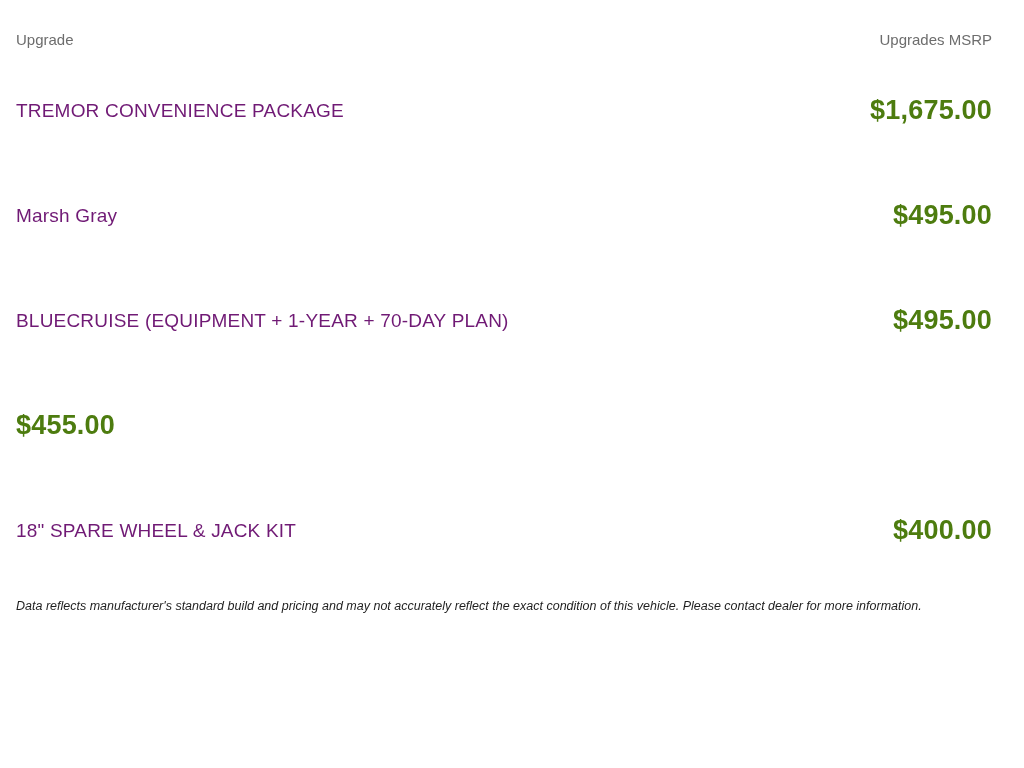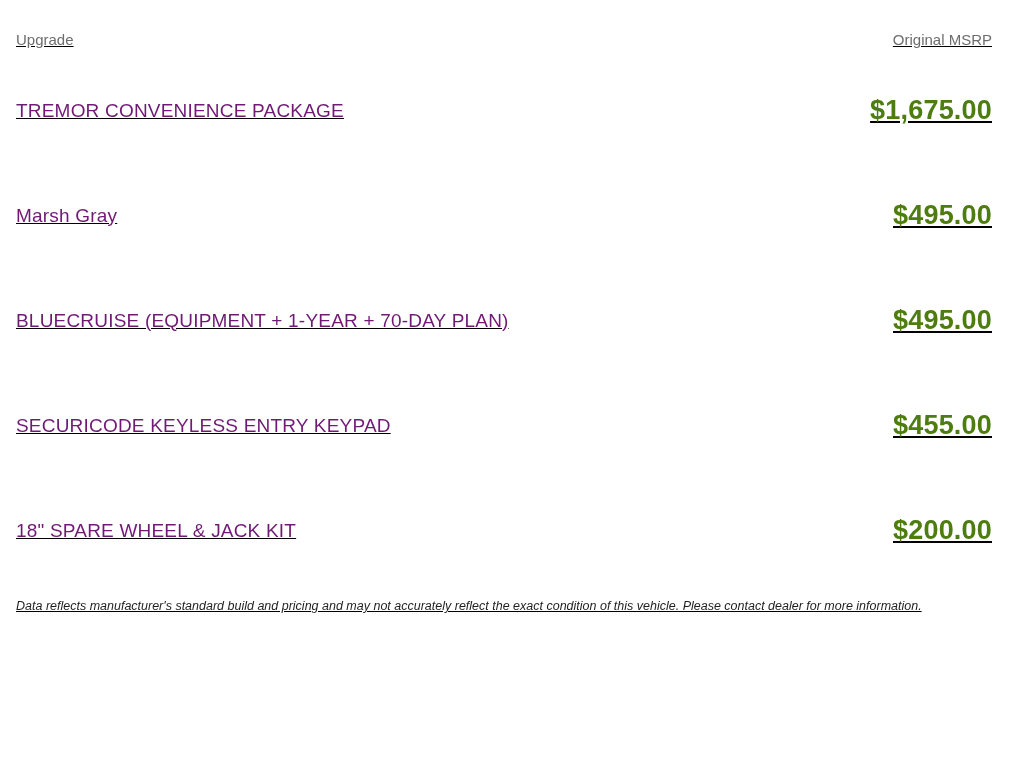--- a/index.html
+++ b/index.html
@@ -25,21 +25,20 @@
     box-sizing: border-box;
   }
   .hero-title {
     color: #ffffff;
     font-size: 30px;
     font-weight: 400;
     letter-spacing: 0.2px;
   }
   .content {
     padding: 0 32px 0 16px;
-    text-decoration: underline;
   }
   .table-head {
     display: flex;
     justify-content: space-between;
     align-items: center;
     padding-top: 29px;
     font-size: 15px;
     color: #6d6d6d;
     line-height: 21px;
   }
@@ -76,47 +75,46 @@
 </head>
 <body>
 
 <div class="page">
 
 
   <div class="content">
 
     <div class="table-head">
       <div class="col-upgrade">Upgrade</div>
-      <div class="col-msrp">Original MSRP</div>
+      <div class="col-msrp">Upgrades MSRP</div>
     </div>
 
     <div class="rows">
   <div class="row">
     <div class="row-label">TREMOR CONVENIENCE PACKAGE</div>
     <div class="row-price">$1,675.00</div>
   </div>
 
   <div class="row">
     <div class="row-label">Marsh Gray</div>
     <div class="row-price">$495.00</div>
   </div>
 
   <div class="row">
     <div class="row-label">BLUECRUISE (EQUIPMENT + 1-YEAR + 70-DAY PLAN)</div>
     <div class="row-price">$495.00</div>
   </div>
 
   <div class="row">
-    <div class="row-label">SECURICODE KEYLESS ENTRY KEYPAD</div>
     <div class="row-price">$455.00</div>
   </div>
 
   <div class="row">
     <div class="row-label">18" SPARE WHEEL &amp; JACK KIT</div>
-    <div class="row-price">$200.00</div>
+    <div class="row-price">$400.00</div>
   </div>
 </div>
 
     <div class="disclaimer">Data reflects manufacturer's standard build and pricing and may not accurately reflect the exact condition of this vehicle. Please contact dealer for more information.</div>
 
   </div>
 
 </div>
 
 </body></html>

